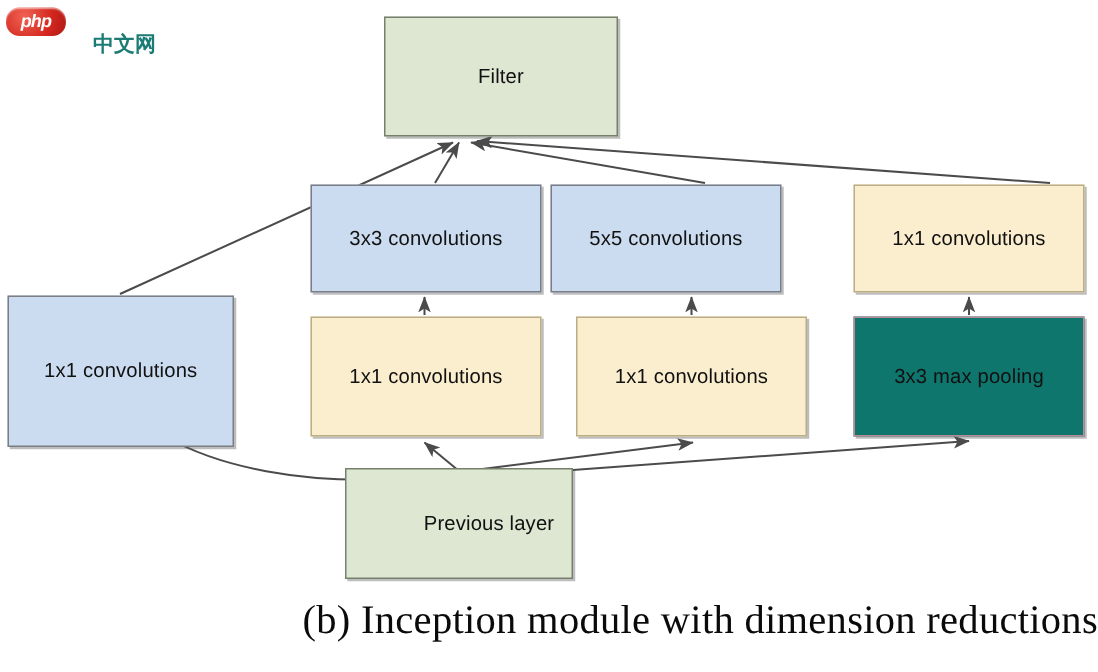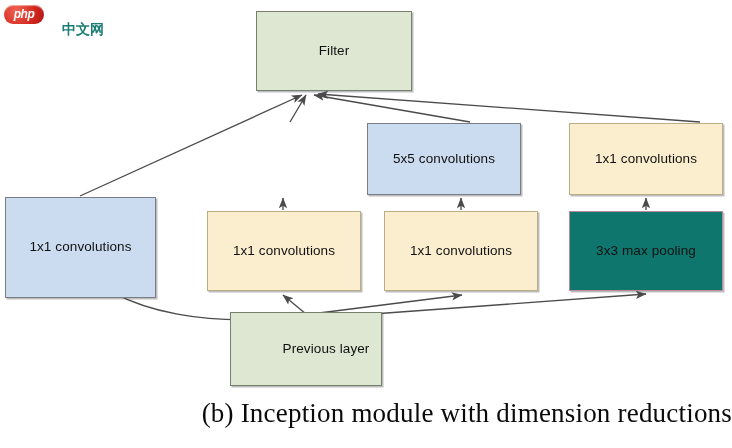--- a/index.html
+++ b/index.html
@@ -160,20 +160,23 @@
   <div class="node fill-green" id="box-filter-concat">
     <div class="node-label">
       <div>Filter</div>
     </div>
   </div>
 
   <div class="node fill-blue" id="box-left-1x1">
     <span class="node-label">1x1 convolutions</span>
   </div>
 
+  <div class="node fill-blue" id="box-3x3-conv">
+    <span class="node-label">3x3 convolutions</span>
+  </div>
 
   <div class="node fill-blue" id="box-5x5-conv">
     <span class="node-label">5x5 convolutions</span>
   </div>
 
   <div class="node fill-yellow" id="box-right-1x1">
     <span class="node-label">1x1 convolutions</span>
   </div>
 
   <div class="node fill-yellow" id="box-mid-left-1x1">

